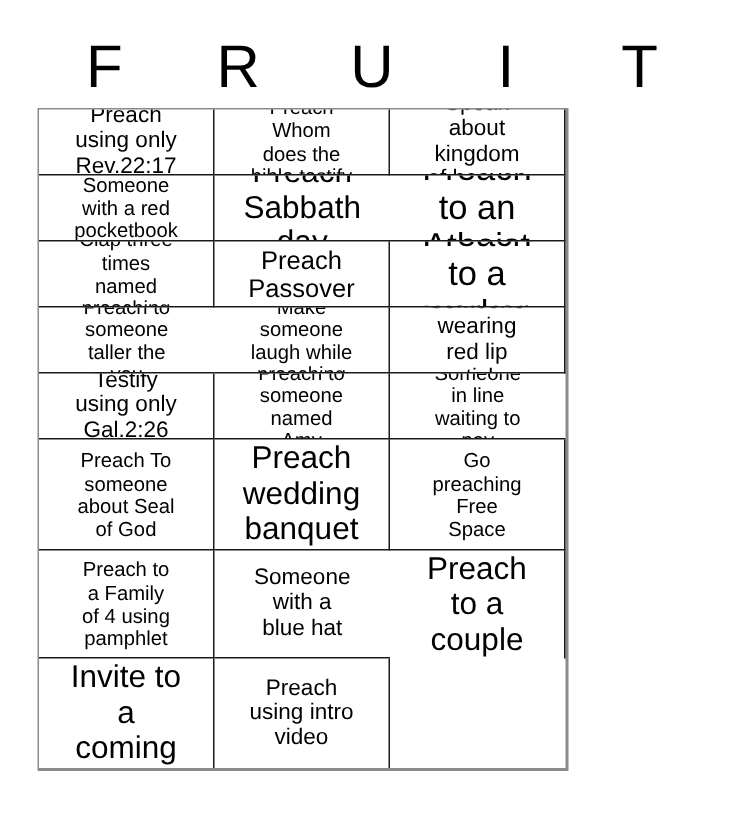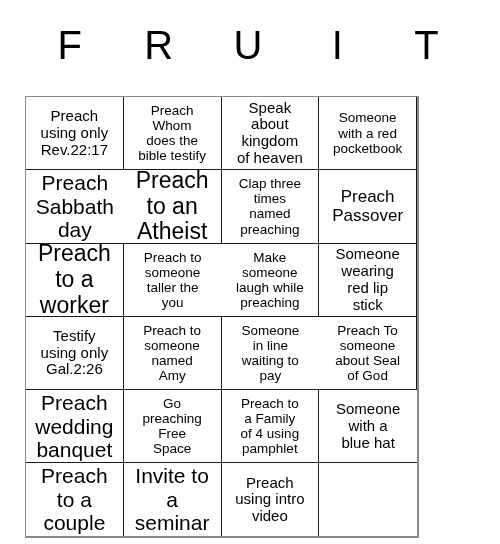--- a/index.html
+++ b/index.html
@@ -34,31 +34,30 @@
     font-size: 40px;
     line-height: 54px;
     font-weight: 400;
     color: #000000;
     letter-spacing: 0;
   }
   #grid {
     position: absolute;
     left: 25px;
     top: 72px;
-    width: 394px;
+    width: 354px;
     height: 442px;
     box-sizing: border-box;
     border-top: 1px solid #8a8a8a;
     border-left: 1px solid #8a8a8a;
     border-right: 2px solid #8a8a8a;
     border-bottom: 2px solid #8a8a8a;
     display: grid;
-    grid-template-columns: repeat(4, 1fr);
+    grid-template-columns: repeat(3, 1fr);
     grid-template-rows: repeat(5, 1fr);
-    margin-top: 24px;
   }
   .cell {
     box-sizing: border-box;
     border-right: 1px solid #1a1a1a;
     border-bottom: 1px solid #1a1a1a;
     display: flex;
     align-items: center;
     justify-content: center;
     text-align: center;
     padding: 1px 1px;
@@ -215,21 +214,21 @@
 blue hat</span>
       </div>
       <div class="cell fs-lg">
         <span class="cell-text">Preach
 to a
 couple</span>
       </div>
       <div class="cell fs-lg">
         <span class="cell-text">Invite to
 a
-seminar</span>
+coming</span>
       </div>
       <div class="cell fs-sm">
         <span class="cell-text">Preach
 using intro
 video</span>
       </div>
     </div>
 
 </div>
 

